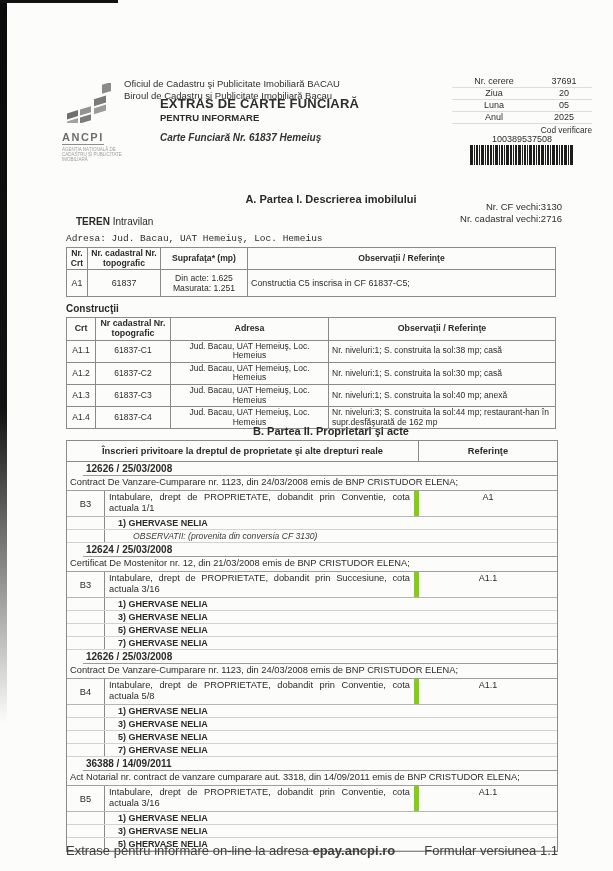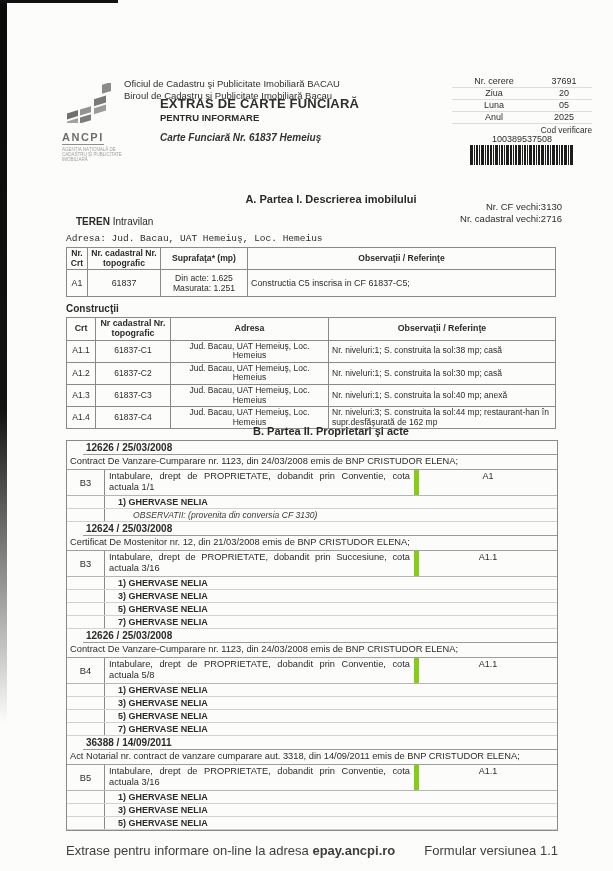--- a/index.html
+++ b/index.html
@@ -262,20 +262,24 @@
       <td class="c-center">61837-C4</td>
       <td class="c-center">Jud. Bacau, UAT Hemeiuş, Loc. Hemeius</td>
       <td>Nr. niveluri:3; S. construita la sol:44 mp;  restaurant-han în supr.desfăşurată de 162 mp</td>
     </tr>
   </tbody>
     </table>
 
   <div class="b-heading">B. Partea II. Proprietari şi acte</div>
 
   <div class="b-table">
+    <div class="bt-head">
+      <div class="c1">Înscrieri privitoare la dreptul de proprietate şi alte drepturi reale</div>
+      <div class="c2">Referinţe</div>
+    </div>
 
     <div class="grp-num">12626 / 25/03/2008</div>
     <div class="grp-act">Contract De Vanzare-Cumparare  nr. 1123, din 24/03/2008 emis de BNP CRISTUDOR ELENA;</div>
     <div class="entry">
       <div class="code">B3</div>
       <div class="etext">Intabulare, drept de PROPRIETATE, dobandit prin Conventie, cota actuala  1/1</div>
       <div class="ref">A1</div>
     </div>
     <div class="name-row">
         <div></div>

